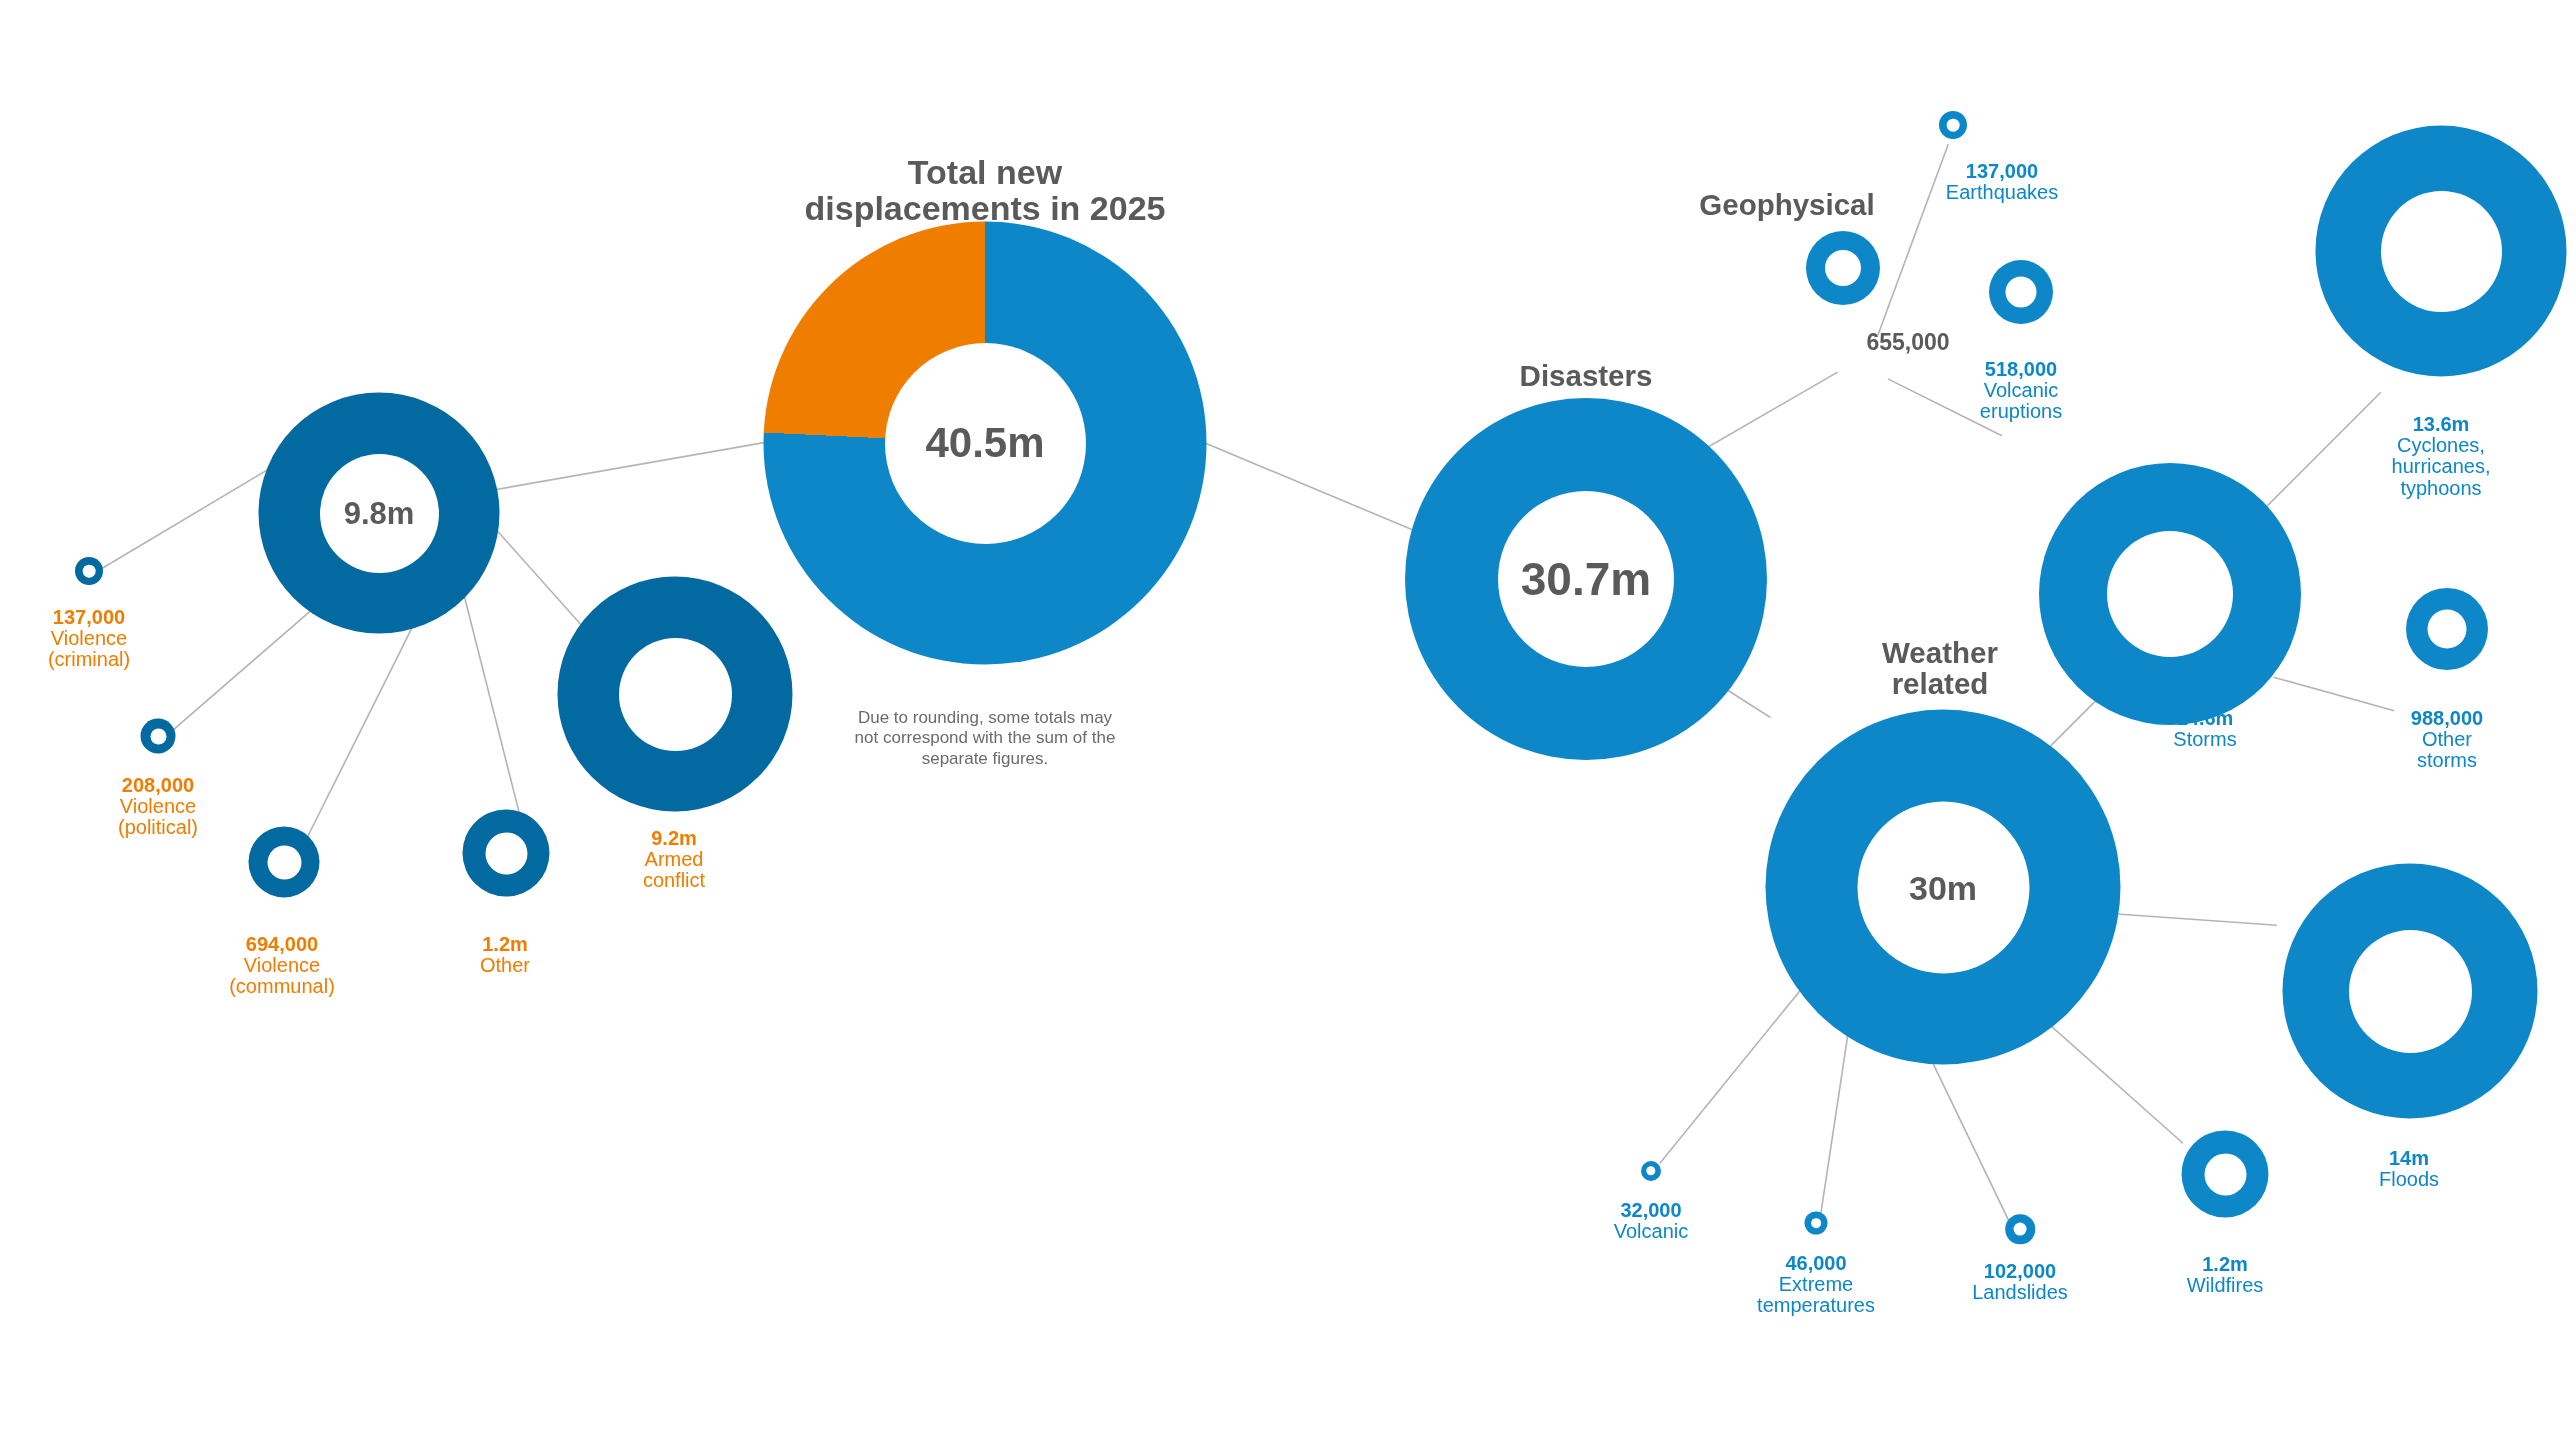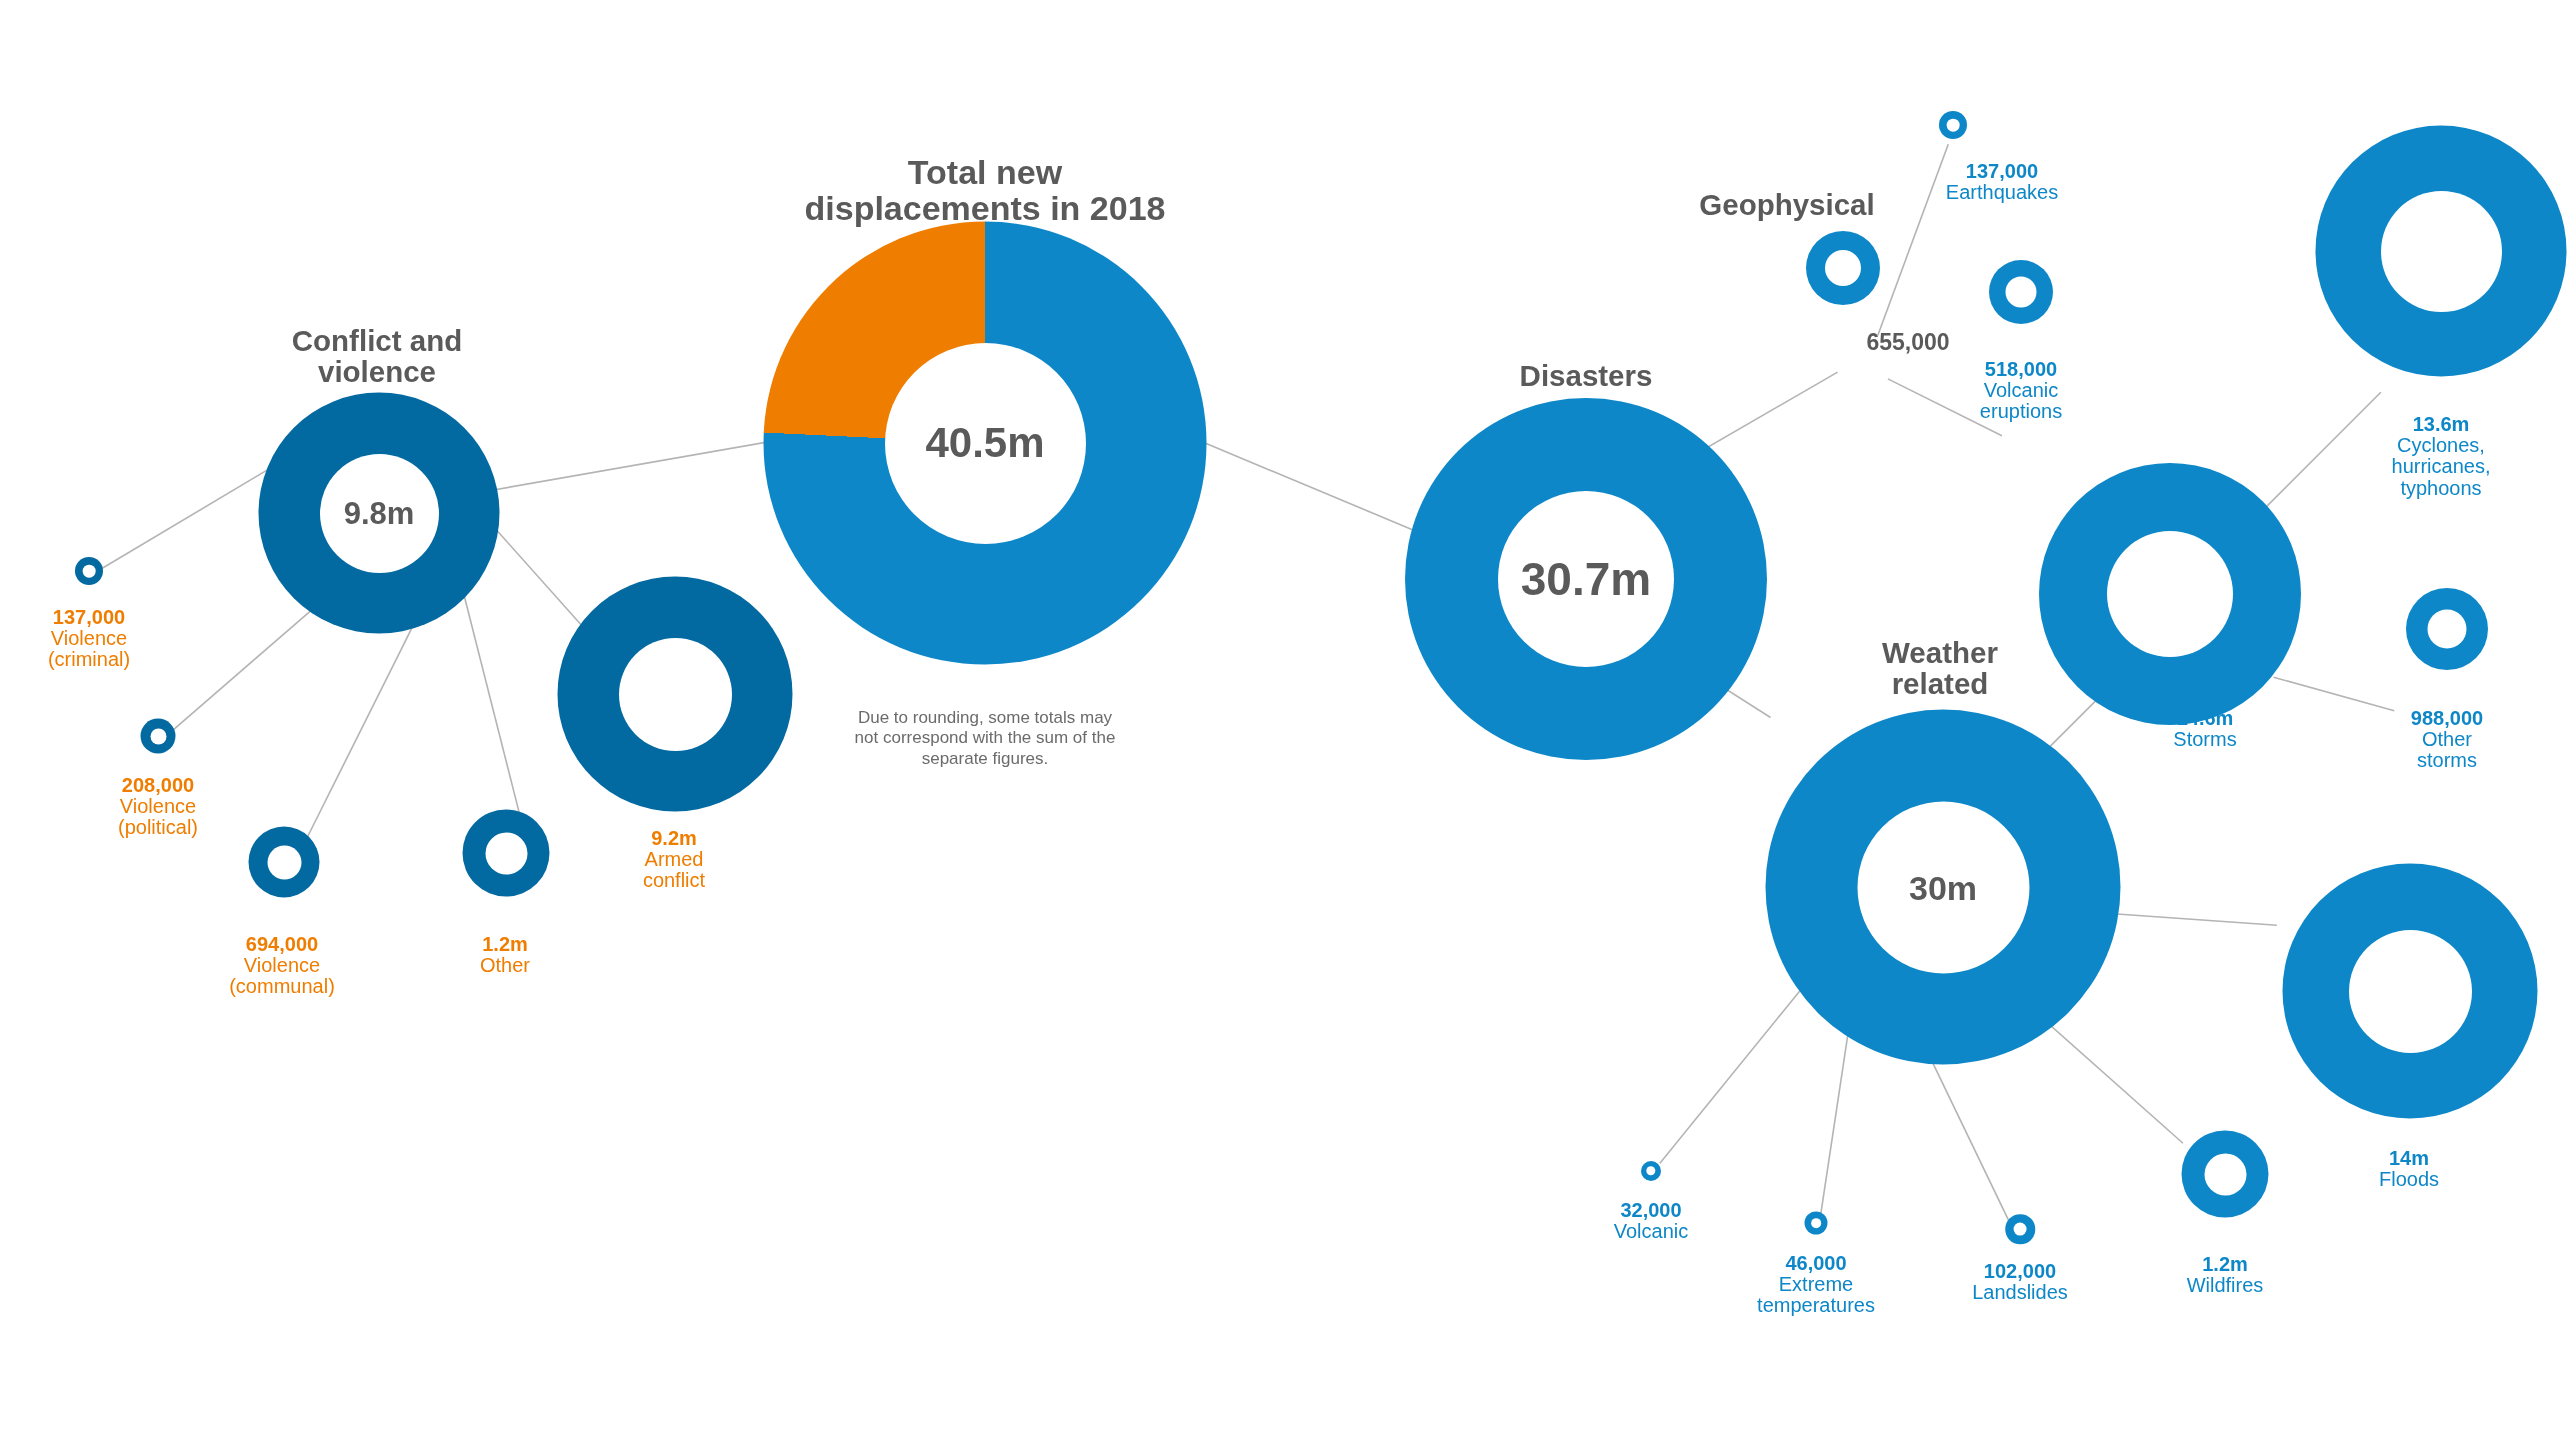--- a/index.html
+++ b/index.html
@@ -141,35 +141,33 @@
       <path d="M2985,1465 L3255,1705"></path>
       <path d="M3040,1355 L3395,1380"></path>
       <path d="M3010,1160 L3155,1015"></path>
 
       <path d="M3375,760 L3550,585"></path>
       <path d="M3390,1010 L3570,1060"></path>
     </g>
   </svg>
 
   <h1 class="main-title" style="left:985px; top:131px; width:469px;">Total new
-displacements in 2018</h1>
+displacements in 2025</h1>
 
   <div class="donut-pie" style="left:985px; top:443px; width:443px; height:443px;
               background: conic-gradient(#0D87C8 0deg 272.7deg, #EF7D00 272.7deg 360deg);">
     <div class="hole" style="width:201px;height:201px;">
       <span class="center-val" style="font-size:42px;">40.5m</span>
     </div>
   </div>
 
   <p class="footnote" style="left:985px; top:691px; width:389px;">Due to rounding, some totals may
 not correspond with the sum of the
 separate figures.</p>
 
-  <h2 class="cat-title" style="left:377px; top:332px; width:309px; font-size:29.5px;">Conflict and
-violence</h2>
 
   <div class="node orange" style="left:379px; top:513px; width:241px; height:241px;">
     <div class="hole" style="width:119px;height:119px;">
       <span class="center-val" style="font-size:31px;">9.8m</span>
     </div>
   </div>
 
   <div class="node orange" style="left:89px; top:571px; width:28px; height:28px;">
     <div class="hole" style="width:12.7px;height:12.7px;"></div>
   </div>

